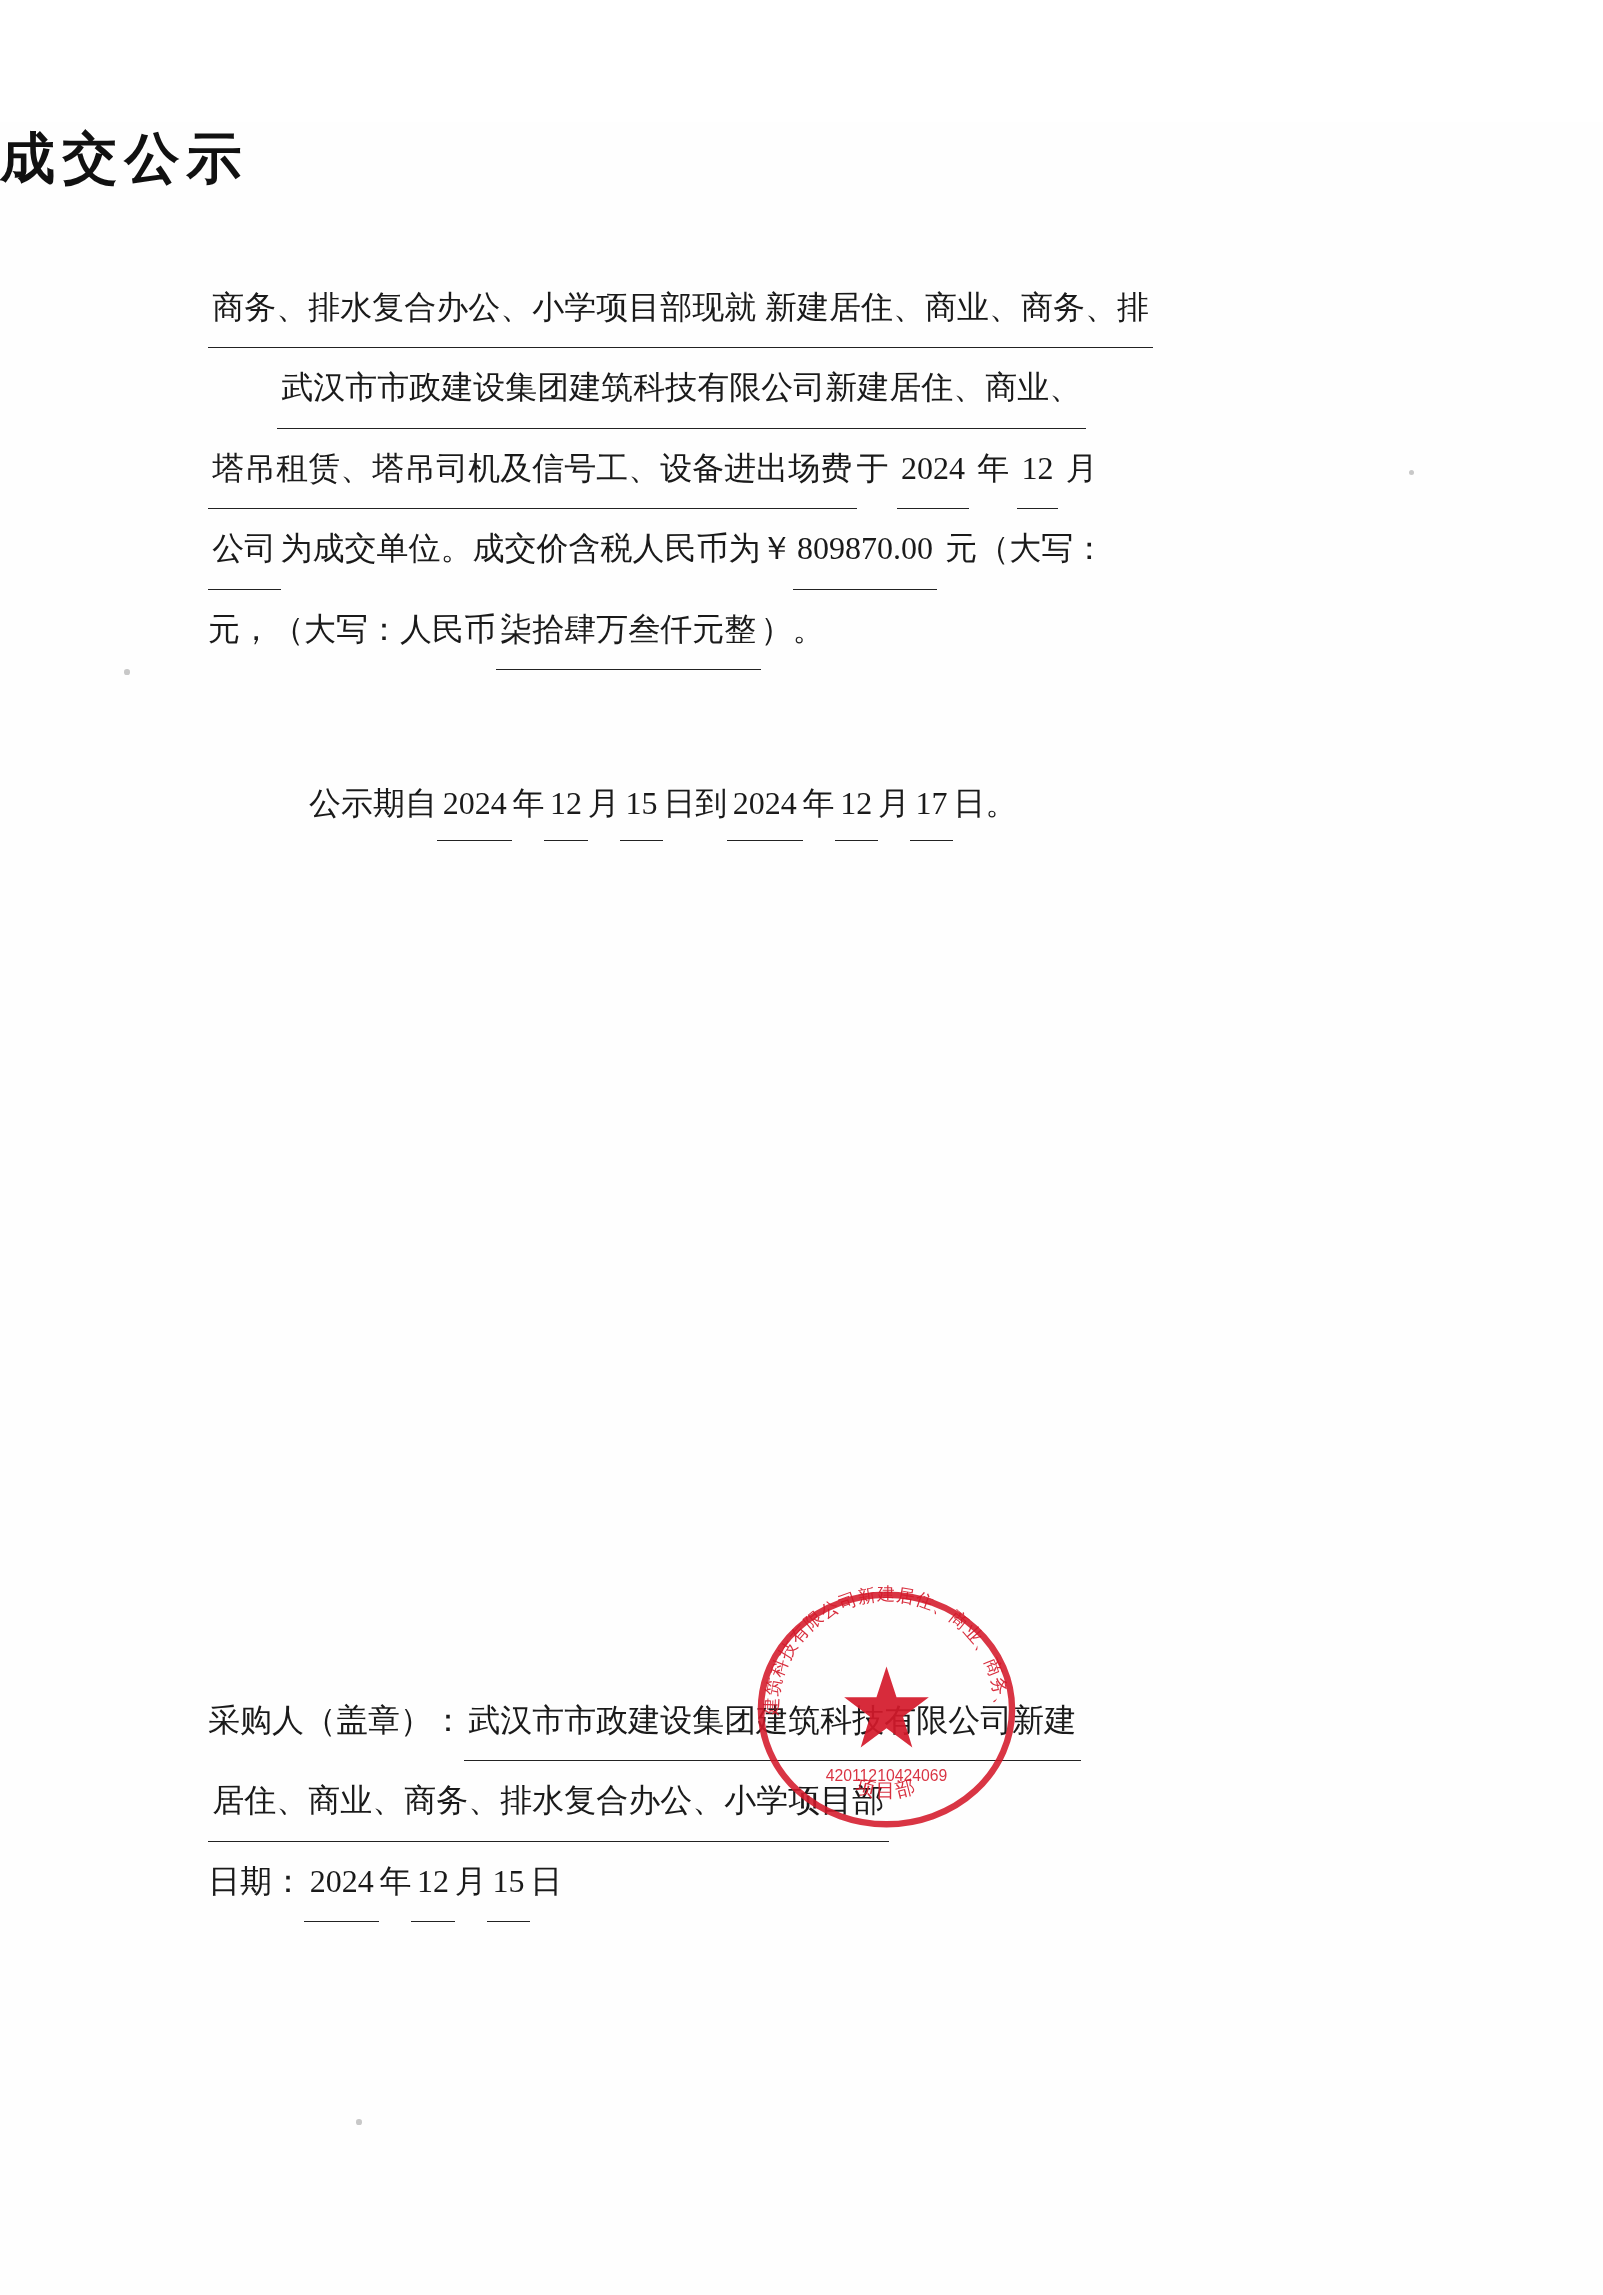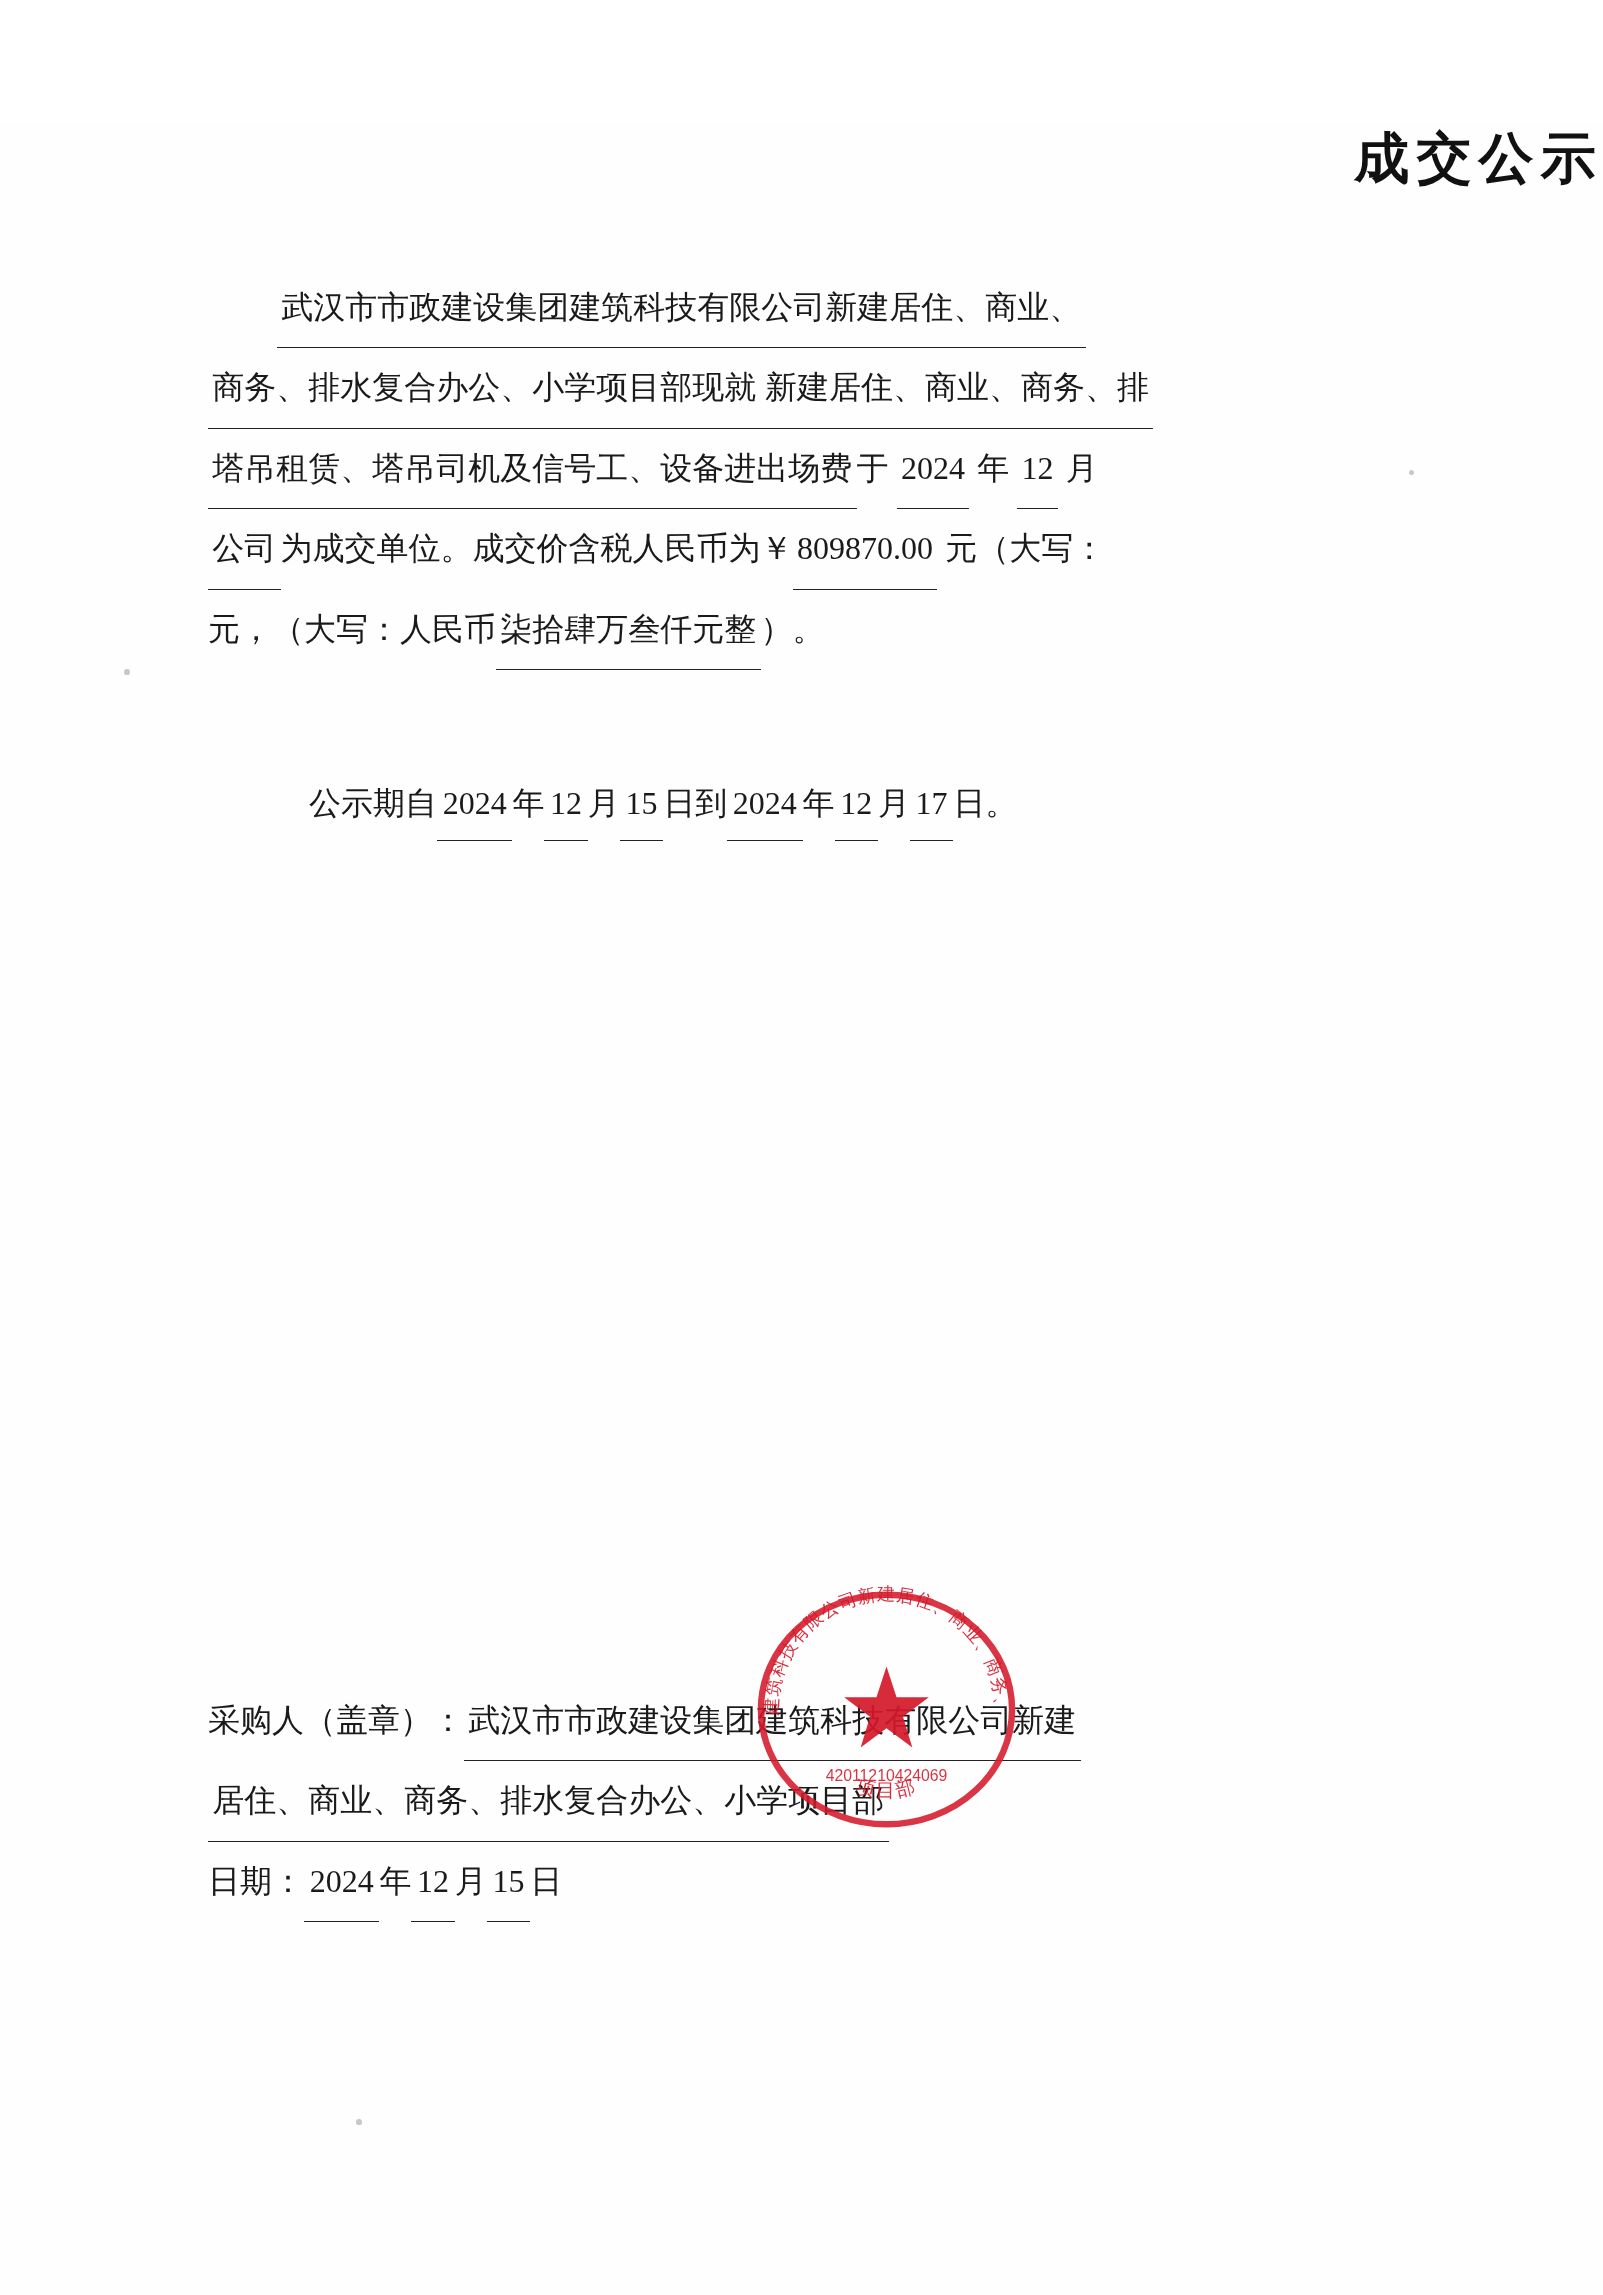--- a/index.html
+++ b/index.html
@@ -15,21 +15,21 @@
     position: relative;
     overflow: hidden;
   }
   .page {
     position: relative;
     width: 1603px;
     height: 2295px;
     background: #fefefe;
   }
   .doc-title {
-    text-align: right;
+    text-align: left;
     font-size: 55px;
     font-weight: bold;
     letter-spacing: 7.2px;
     margin-top: 122px;
     font-family: "Liberation Serif", "DejaVu Serif", serif;
     color: #111;
   }
   .body-block {
     margin: 72px 180px 0 208px;
     font-size: 32px;
@@ -95,22 +95,22 @@
 
 <div class="page">
 
   <div class="speck" style="left:1409px; top:348px; width:5px; height:5px;"></div>
   <div class="speck" style="left:124px; top:547px; width:5.7px; height:5.7px;"></div>
   <div class="speck" style="left:356px; top:1997px; width:5.7px; height:5.7px;"></div>
 
   <div class="doc-title">成交公示</div>
 
   <div class="body-block" id="body-block">
+      <div class="para-line"><span class="fill">商务、排水复合办公、小学项目部现就</span><span class="fill">新建居住、商业、商务、排</span></div>
       <div class="para-line"><span class="indent"></span><span class="fill"> 武汉市市政建设集团建筑科技有限公司新建居住、商业、</span></div>
-      <div class="para-line"><span class="fill">商务、排水复合办公、小学项目部现就</span><span class="fill">新建居住、商业、商务、排</span></div>
       <div class="para-line"><span class="fill">塔吊租赁、塔吊司机及信号工、设备进出场费 </span><span>于 </span><span class="fill">2024</span><span> 年 </span><span class="fill">12</span><span> 月</span></div>
       <div class="para-line"><span class="fill">公司</span><span>为成交单位。成交价含税人民币为￥</span><span class="fill">809870.00</span><span> 元（大写：</span></div>
       <div class="para-line"><span>元，（大写：人民币</span><span class="fill"> 柒拾肆万叁仟元整</span><span>）。</span></div>
     </div>
 
   <div class="notice-period">
     <span>公示期自</span><span class="fill-num">2024</span><span>年</span><span class="fill-num">12</span><span>月</span><span class="fill-num">15</span><span>日到</span><span class="fill-num">2024</span><span>年</span><span class="fill-num">12</span><span>月</span><span class="fill-num">17</span><span>日。</span>
   </div>
 
   <div class="footer-block">

